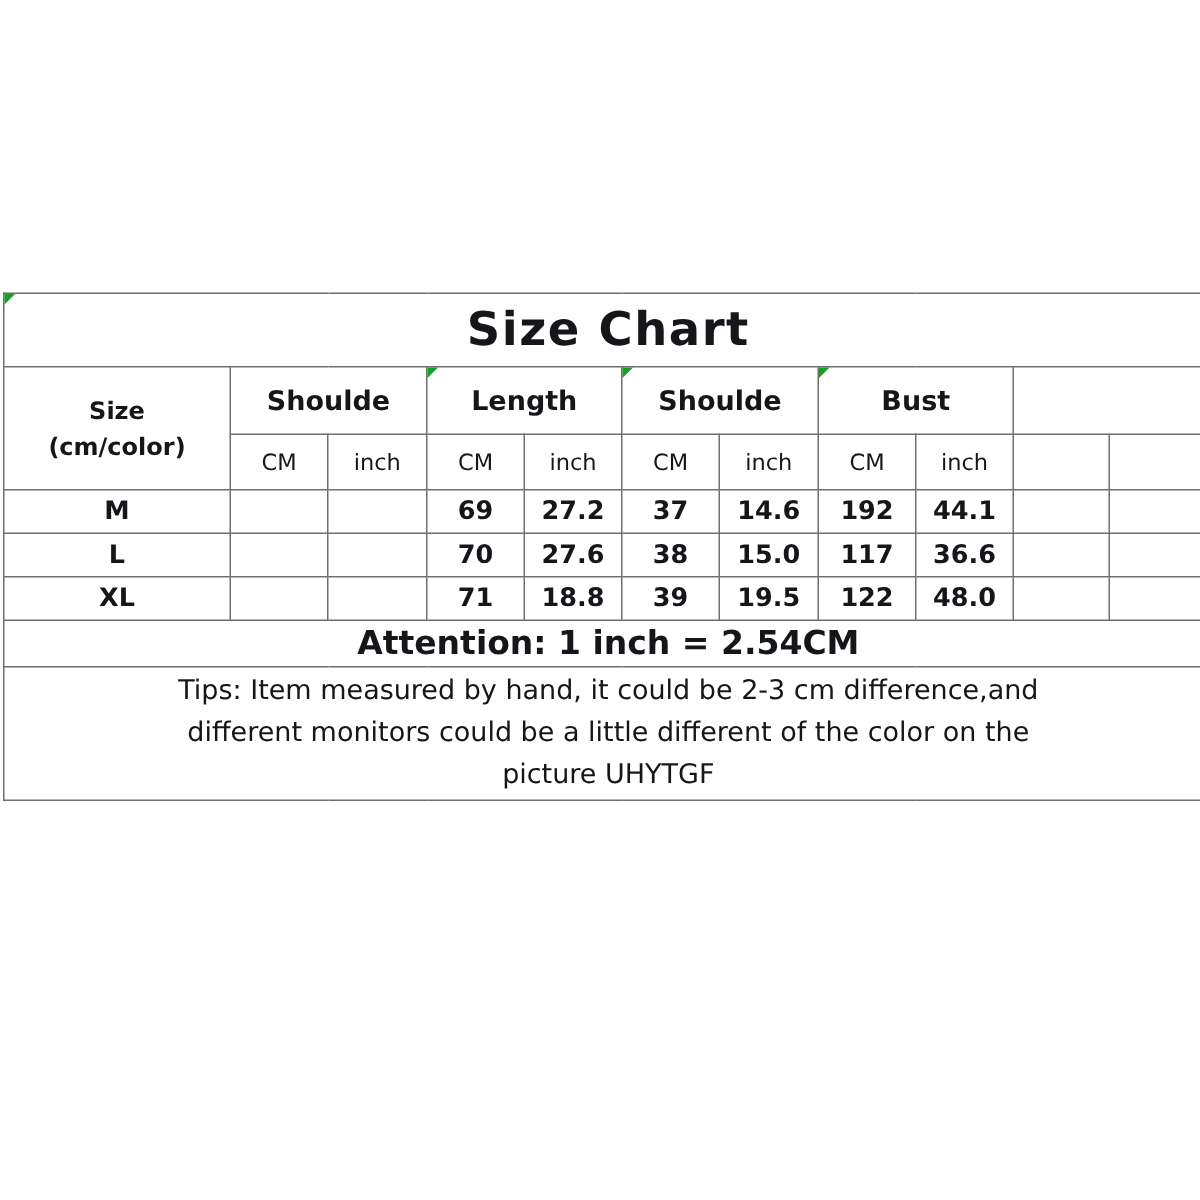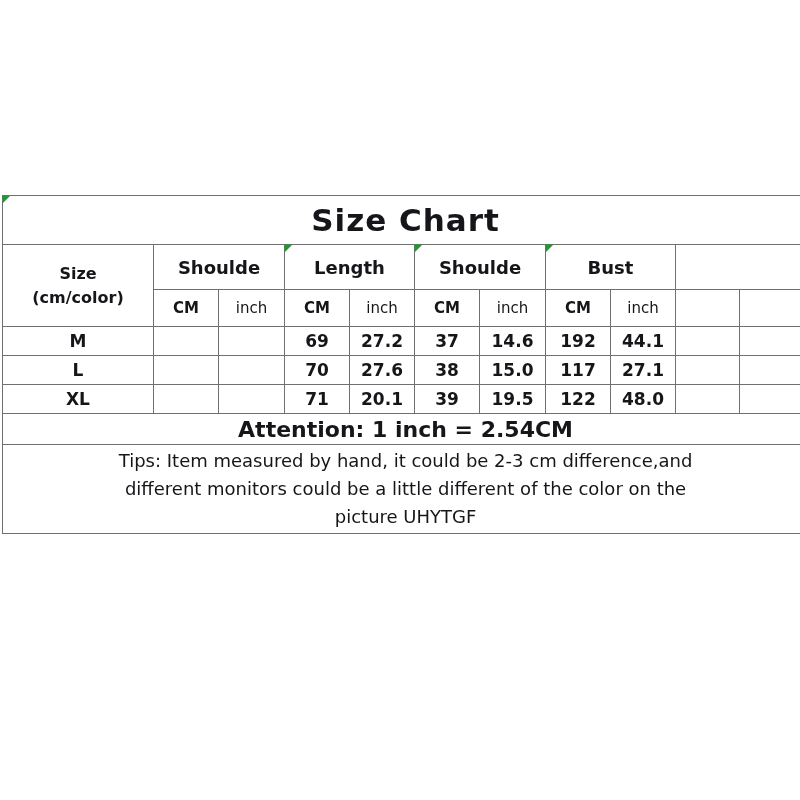--- a/index.html
+++ b/index.html
@@ -74,21 +74,21 @@
     letter-spacing: 0px;
     margin-top: 36px;
   }
   .size-label-cell .l1 { display:block; }
   .size-label-cell .l2 { display:block; }
 
   
   .unit-cell {
     height: 36px;
     font-size: 15px;
-    font-weight: 700;
+    font-weight: 400;
     color: #e81111;
     font-family: "DejaVu Sans Mono", monospace;
   }
   .unit-cell.inch {
     font-weight: 500;
   }
 
   
   .data-row td {
     height: 28px;
@@ -207,31 +207,31 @@
 
       <tr class="data-row">
         <td class="sizename">L</td>
         <td class="empty"></td>
         <td class="empty"></td>
         <td>70</td>
         <td>27.6</td>
         <td>38</td>
         <td>15.0</td>
         <td>117</td>
-        <td>27.1</td>
+        <td>36.6</td>
         <td></td>
         <td></td>
       </tr>
 
       <tr class="data-row">
         <td class="sizename">XL</td>
         <td class="empty"></td>
         <td class="empty"></td>
         <td>71</td>
-        <td>20.1</td>
+        <td>18.8</td>
         <td>39</td>
         <td>19.5</td>
         <td>122</td>
         <td>48.0</td>
         <td></td>
         <td></td>
       </tr>
 
       <tr>
         <td class="attention-cell" colspan="11">Attention: 1 inch = 2.54CM</td>

